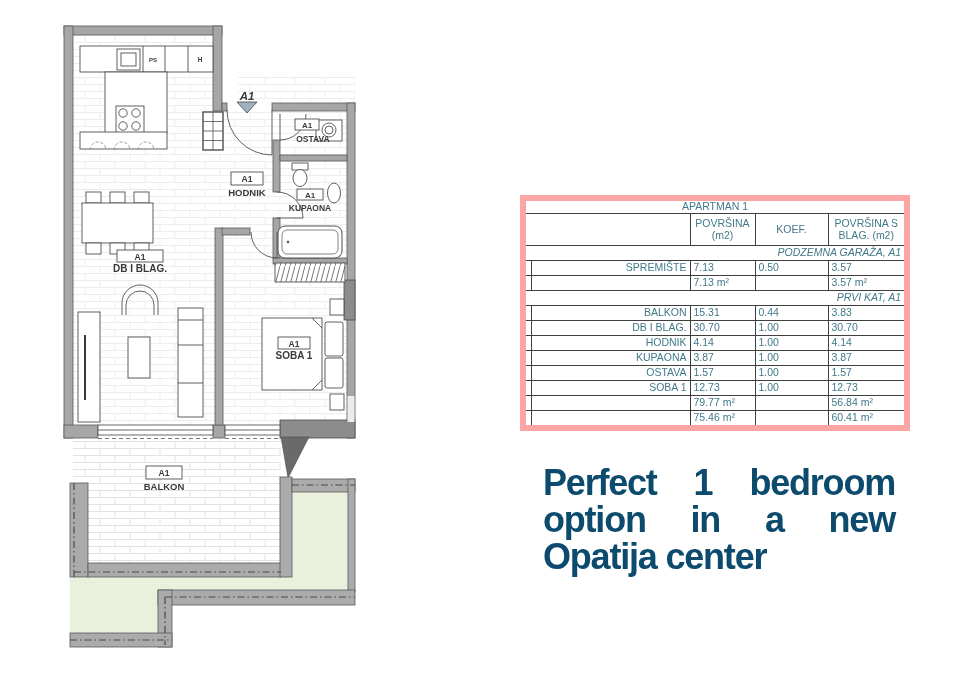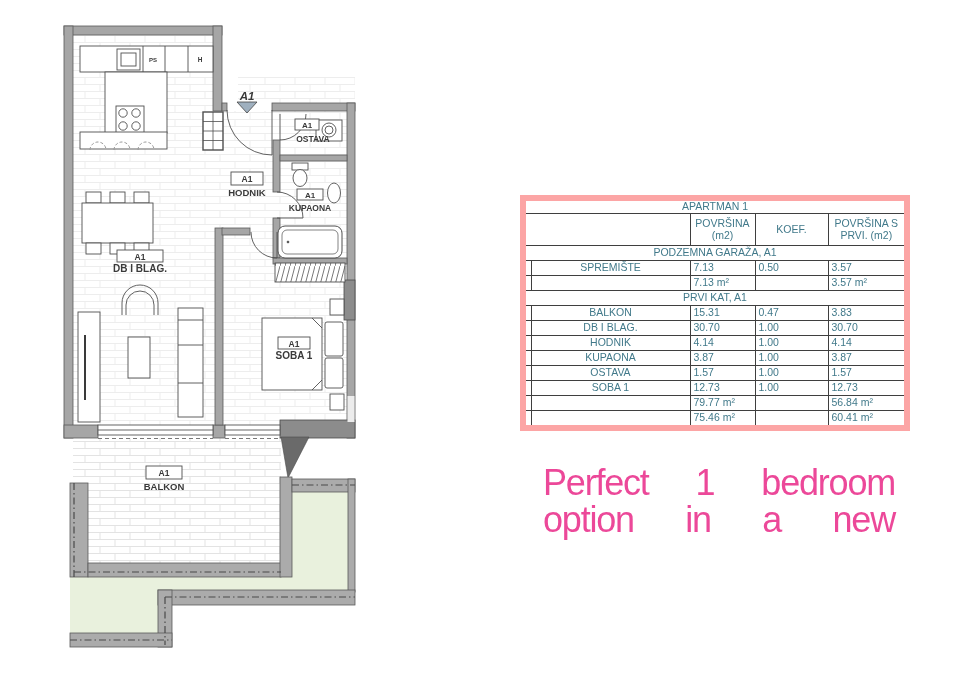--- a/index.html
+++ b/index.html
@@ -8,28 +8,28 @@
 
   
   #plan-svg{position:absolute;left:0;top:0;}
 
   
   .area-table{position:absolute;left:520px;top:195px;border-collapse:collapse;table-layout:fixed;
     width:384px;font-size:10.5px;color:#41798a;border:6px solid #fca5a5;background:#ffffff;}
   .area-table td{border:1px solid #3f3f3f;padding:0 3px;height:14px;white-space:nowrap;overflow:hidden;line-height:1.1;}
   .area-table .t-title td{height:12px;text-align:center;}
   .area-table .t-colhead td{height:31px;text-align:center;}
-  .area-table .t-sec td{text-align:center;}
-  .area-table .nm{text-align:center;}
+  .area-table .t-sec td{text-align:right;font-style:italic;}
+  .area-table .nm{text-align:right;}
   .area-table .num{text-align:left;}
   .area-table .gut{padding:0;}
 
   
-  .headline{position:absolute;left:543px;top:464px;width:352px;color:#ec4899;
-    font-weight:normal;font-size:36px;line-height:37px;letter-spacing:-1.2px;}
+  .headline{position:absolute;left:543px;top:464px;width:352px;color:#0c4a6e;
+    font-weight:bold;font-size:36px;line-height:37px;letter-spacing:-1.2px;}
   .headline .jline{text-align-last:justify;}
 
   svg text{font-family:"Liberation Sans",sans-serif;fill:#3a3a3a;}
 </style>
 </head>
 <body>
 
 <div id="canvas">
 
   <svg id="plan-svg" width="460" height="679" viewBox="0 0 460 679">
@@ -267,21 +267,21 @@
       </tr>
       <tr class="t-colhead">
         <td colspan="2"></td>
         <td>
           <div>POVRŠINA</div>
           <div>(m2)</div>
         </td>
         <td>KOEF.</td>
         <td>
           <div>POVRŠINA S</div>
-          <div>PRVI. (m2)</div>
+          <div>BLAG. (m2)</div>
         </td>
       </tr>
 
       <tr class="t-sec">
         <td colspan="5">PODZEMNA GARAŽA, A1</td>
       </tr>
       <tr class="t-item">
         <td class="gut"></td>
         <td class="nm">SPREMIŠTE</td>
         <td class="num">7.13</td>
@@ -296,21 +296,21 @@
         <td class="num">3.57 m²</td>
       </tr>
 
       <tr class="t-sec">
         <td colspan="5">PRVI KAT, A1</td>
       </tr>
       <tr class="t-item">
         <td class="gut"></td>
         <td class="nm">BALKON</td>
         <td class="num">15.31</td>
-        <td class="num">0.47</td>
+        <td class="num">0.44</td>
         <td class="num">3.83</td>
       </tr>
       <tr class="t-item">
         <td class="gut"></td>
         <td class="nm">DB I BLAG.</td>
         <td class="num">30.70</td>
         <td class="num">1.00</td>
         <td class="num">30.70</td>
       </tr>
       <tr class="t-item">
@@ -354,15 +354,16 @@
         <td class="num">75.46 m²</td>
         <td class="num"></td>
         <td class="num">60.41 m²</td>
       </tr>
     </tbody>
   </table>
 
   <div class="headline">
     <div class="jline">Perfect 1 bedroom</div>
     <div class="jline">option in a new</div>
+    <div>Opatija center</div>
   </div>
 
 </div>
 
 </body></html>

